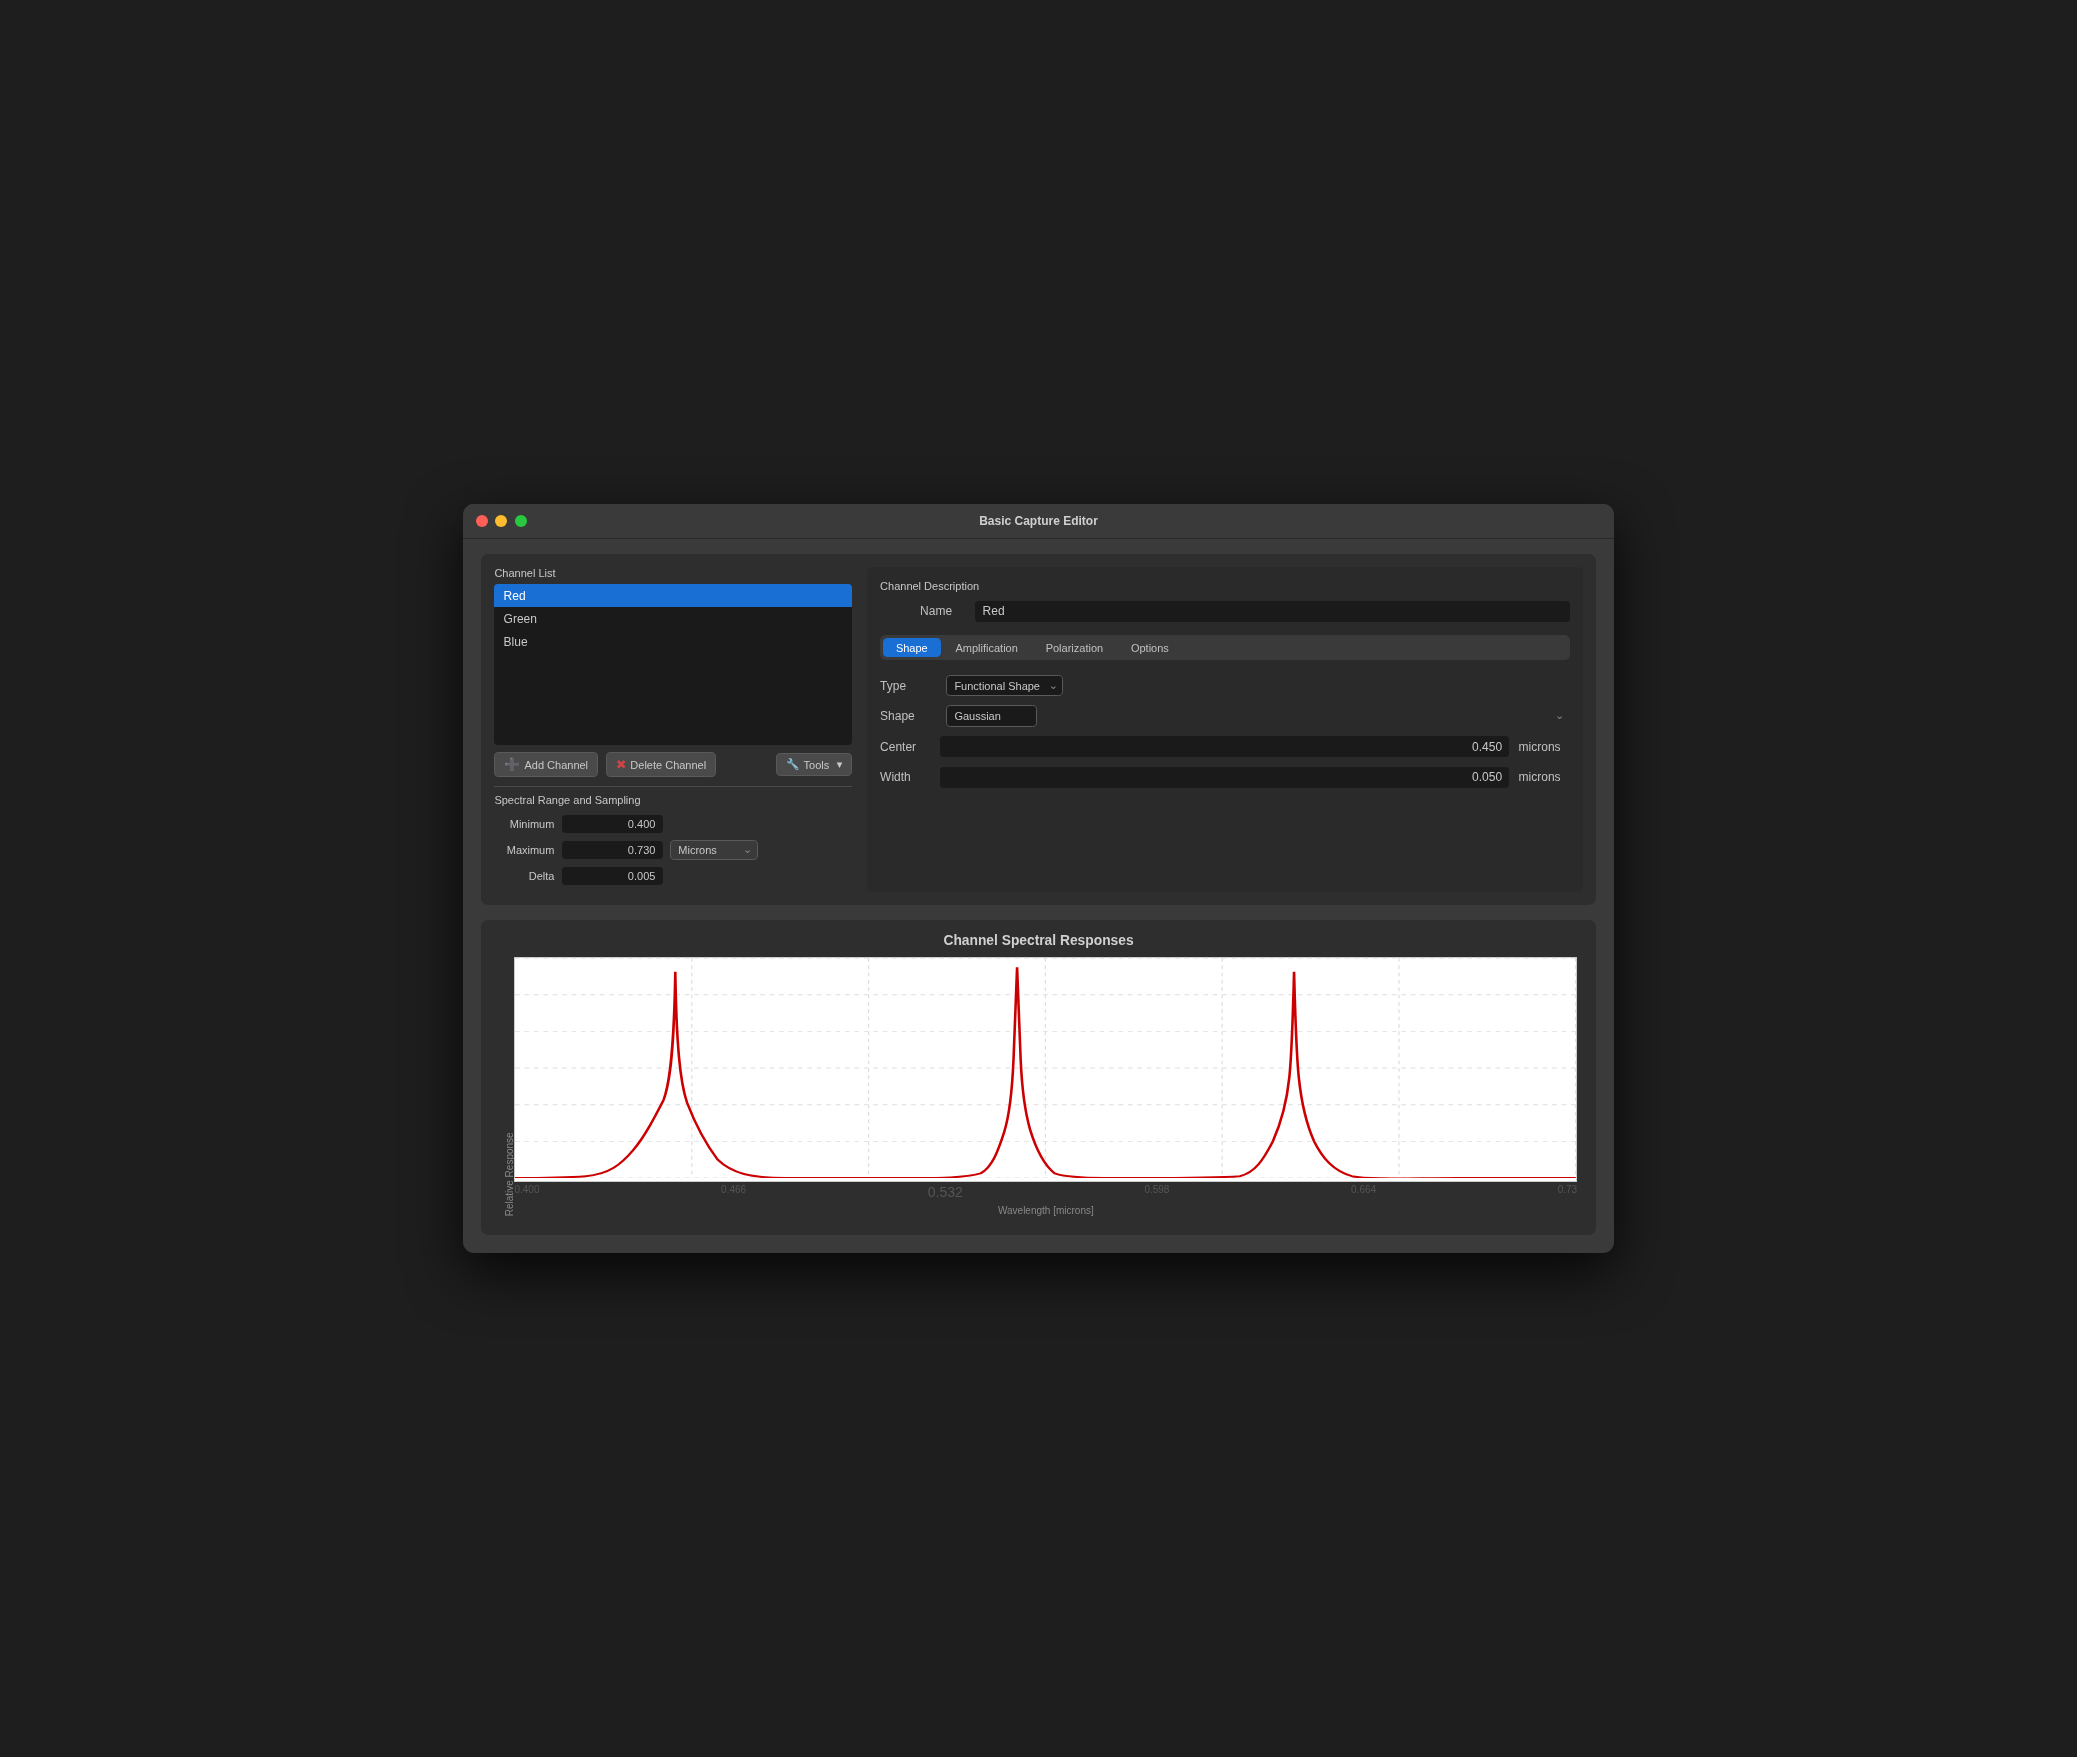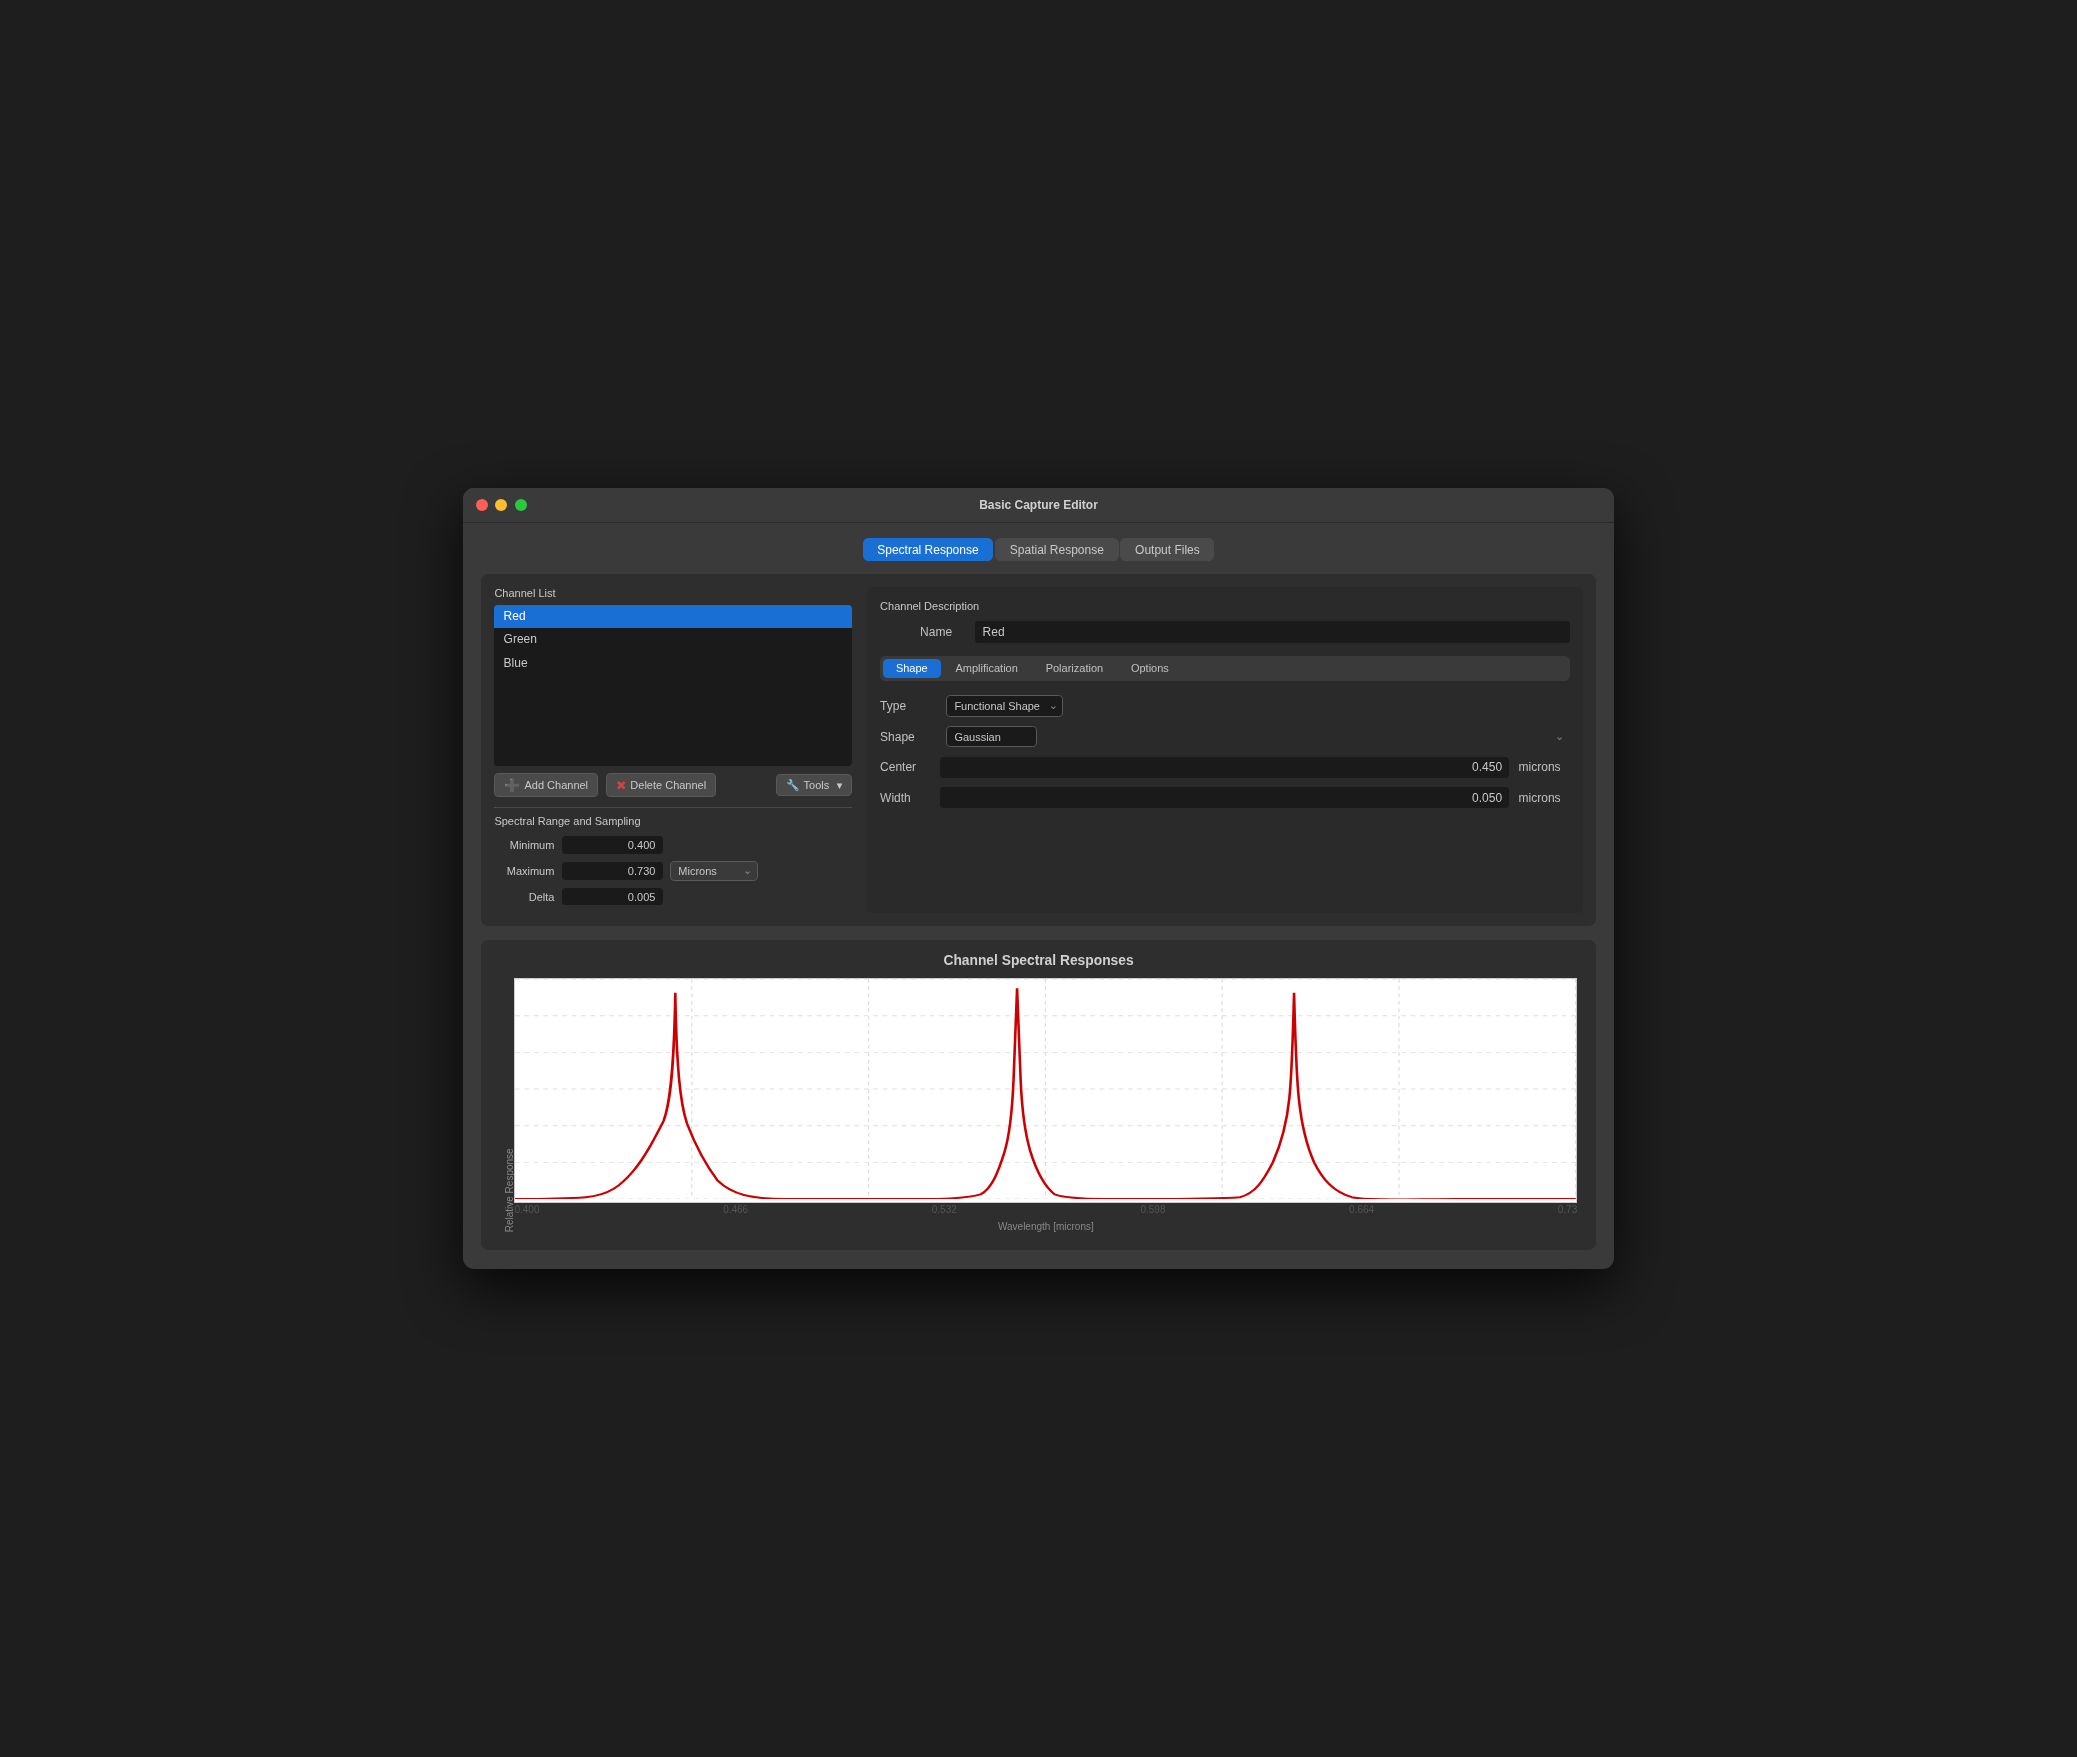--- a/index.html
+++ b/index.html
@@ -375,25 +375,20 @@
   <div class="title-bar">
     <div class="traffic-lights">
       <div class="traffic-light tl-red"></div>
       <div class="traffic-light tl-yellow"></div>
       <div class="traffic-light tl-green"></div>
     </div>
     <span class="title-text">Basic Capture Editor</span>
   </div>
 
   <div class="content">
-    <div class="tab-bar">
-      <button class="tab-btn active">Spectral Response</button>
-      <button class="tab-btn">Spatial Response</button>
-      <button class="tab-btn">Output Files</button>
-    </div>
 
     <div class="main-panel">
 
       <div class="left-panel">
         <div class="channel-list-label">Channel List</div>
         <div class="channel-list">
           <div class="channel-item selected">Red</div>
           <div class="channel-item">Green</div>
           <div class="channel-item">Blue</div>
         </div>
@@ -534,21 +529,21 @@
                        C 662,65 663,105 665,130
                        C 667,155 671,180 678,200
                        C 685,218 694,232 710,238
                        C 726,242 760,240 800,240
                        C 840,240 880,240 900,240" fill="none" stroke="#cc0000" stroke-width="2.2"></path>
             </svg>
           </div>
           <div style="display:flex; justify-content:space-between; padding: 1.8px 0; margin-left:0;">
             <span style="font-size:10px; color:#555;">0.400</span>
             <span style="font-size:10px; color:#555;">0.466</span>
-            <span style="font-size:10px; color:#555;">0.532</span>
+            <span style="font-size:14px; color:#555;">0.532</span>
             <span style="font-size:10px; color:#555;">0.598</span>
             <span style="font-size:10px; color:#555;">0.664</span>
             <span style="font-size:10px; color:#555;">0.73</span>
           </div>
           <div class="x-axis-label">Wavelength [microns]</div>
         </div>
       </div>
     </div>
 
   </div>

